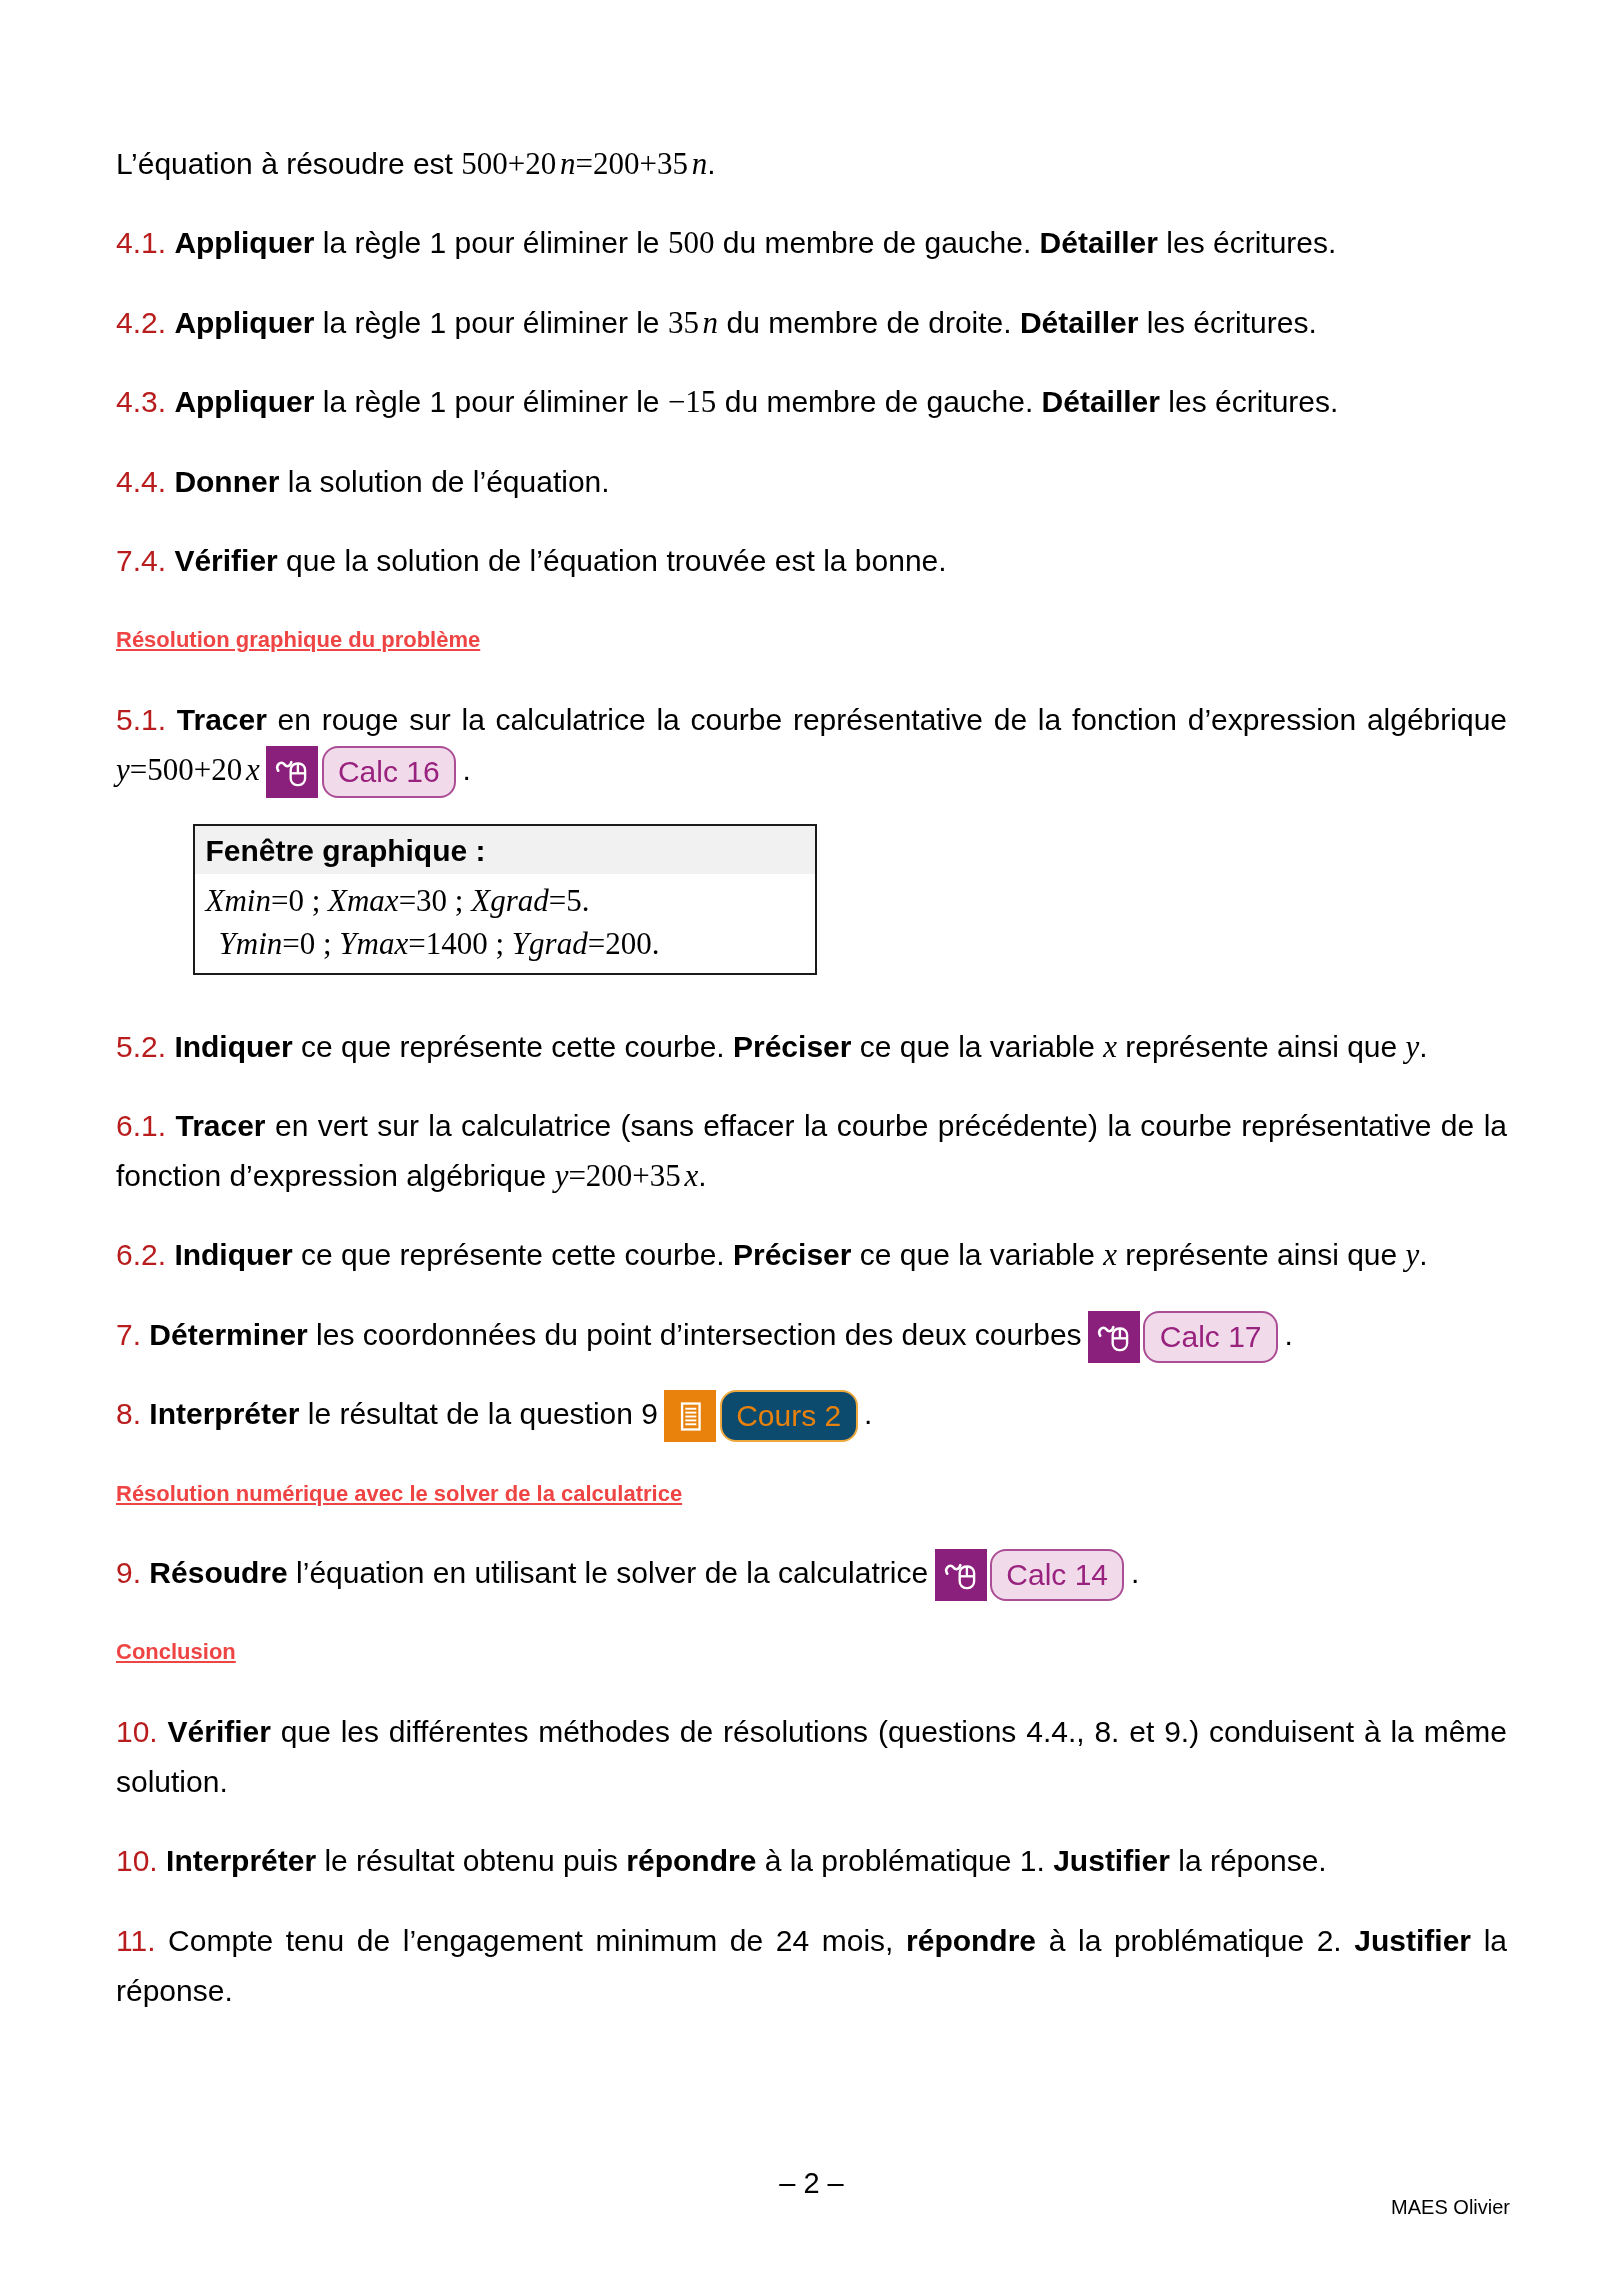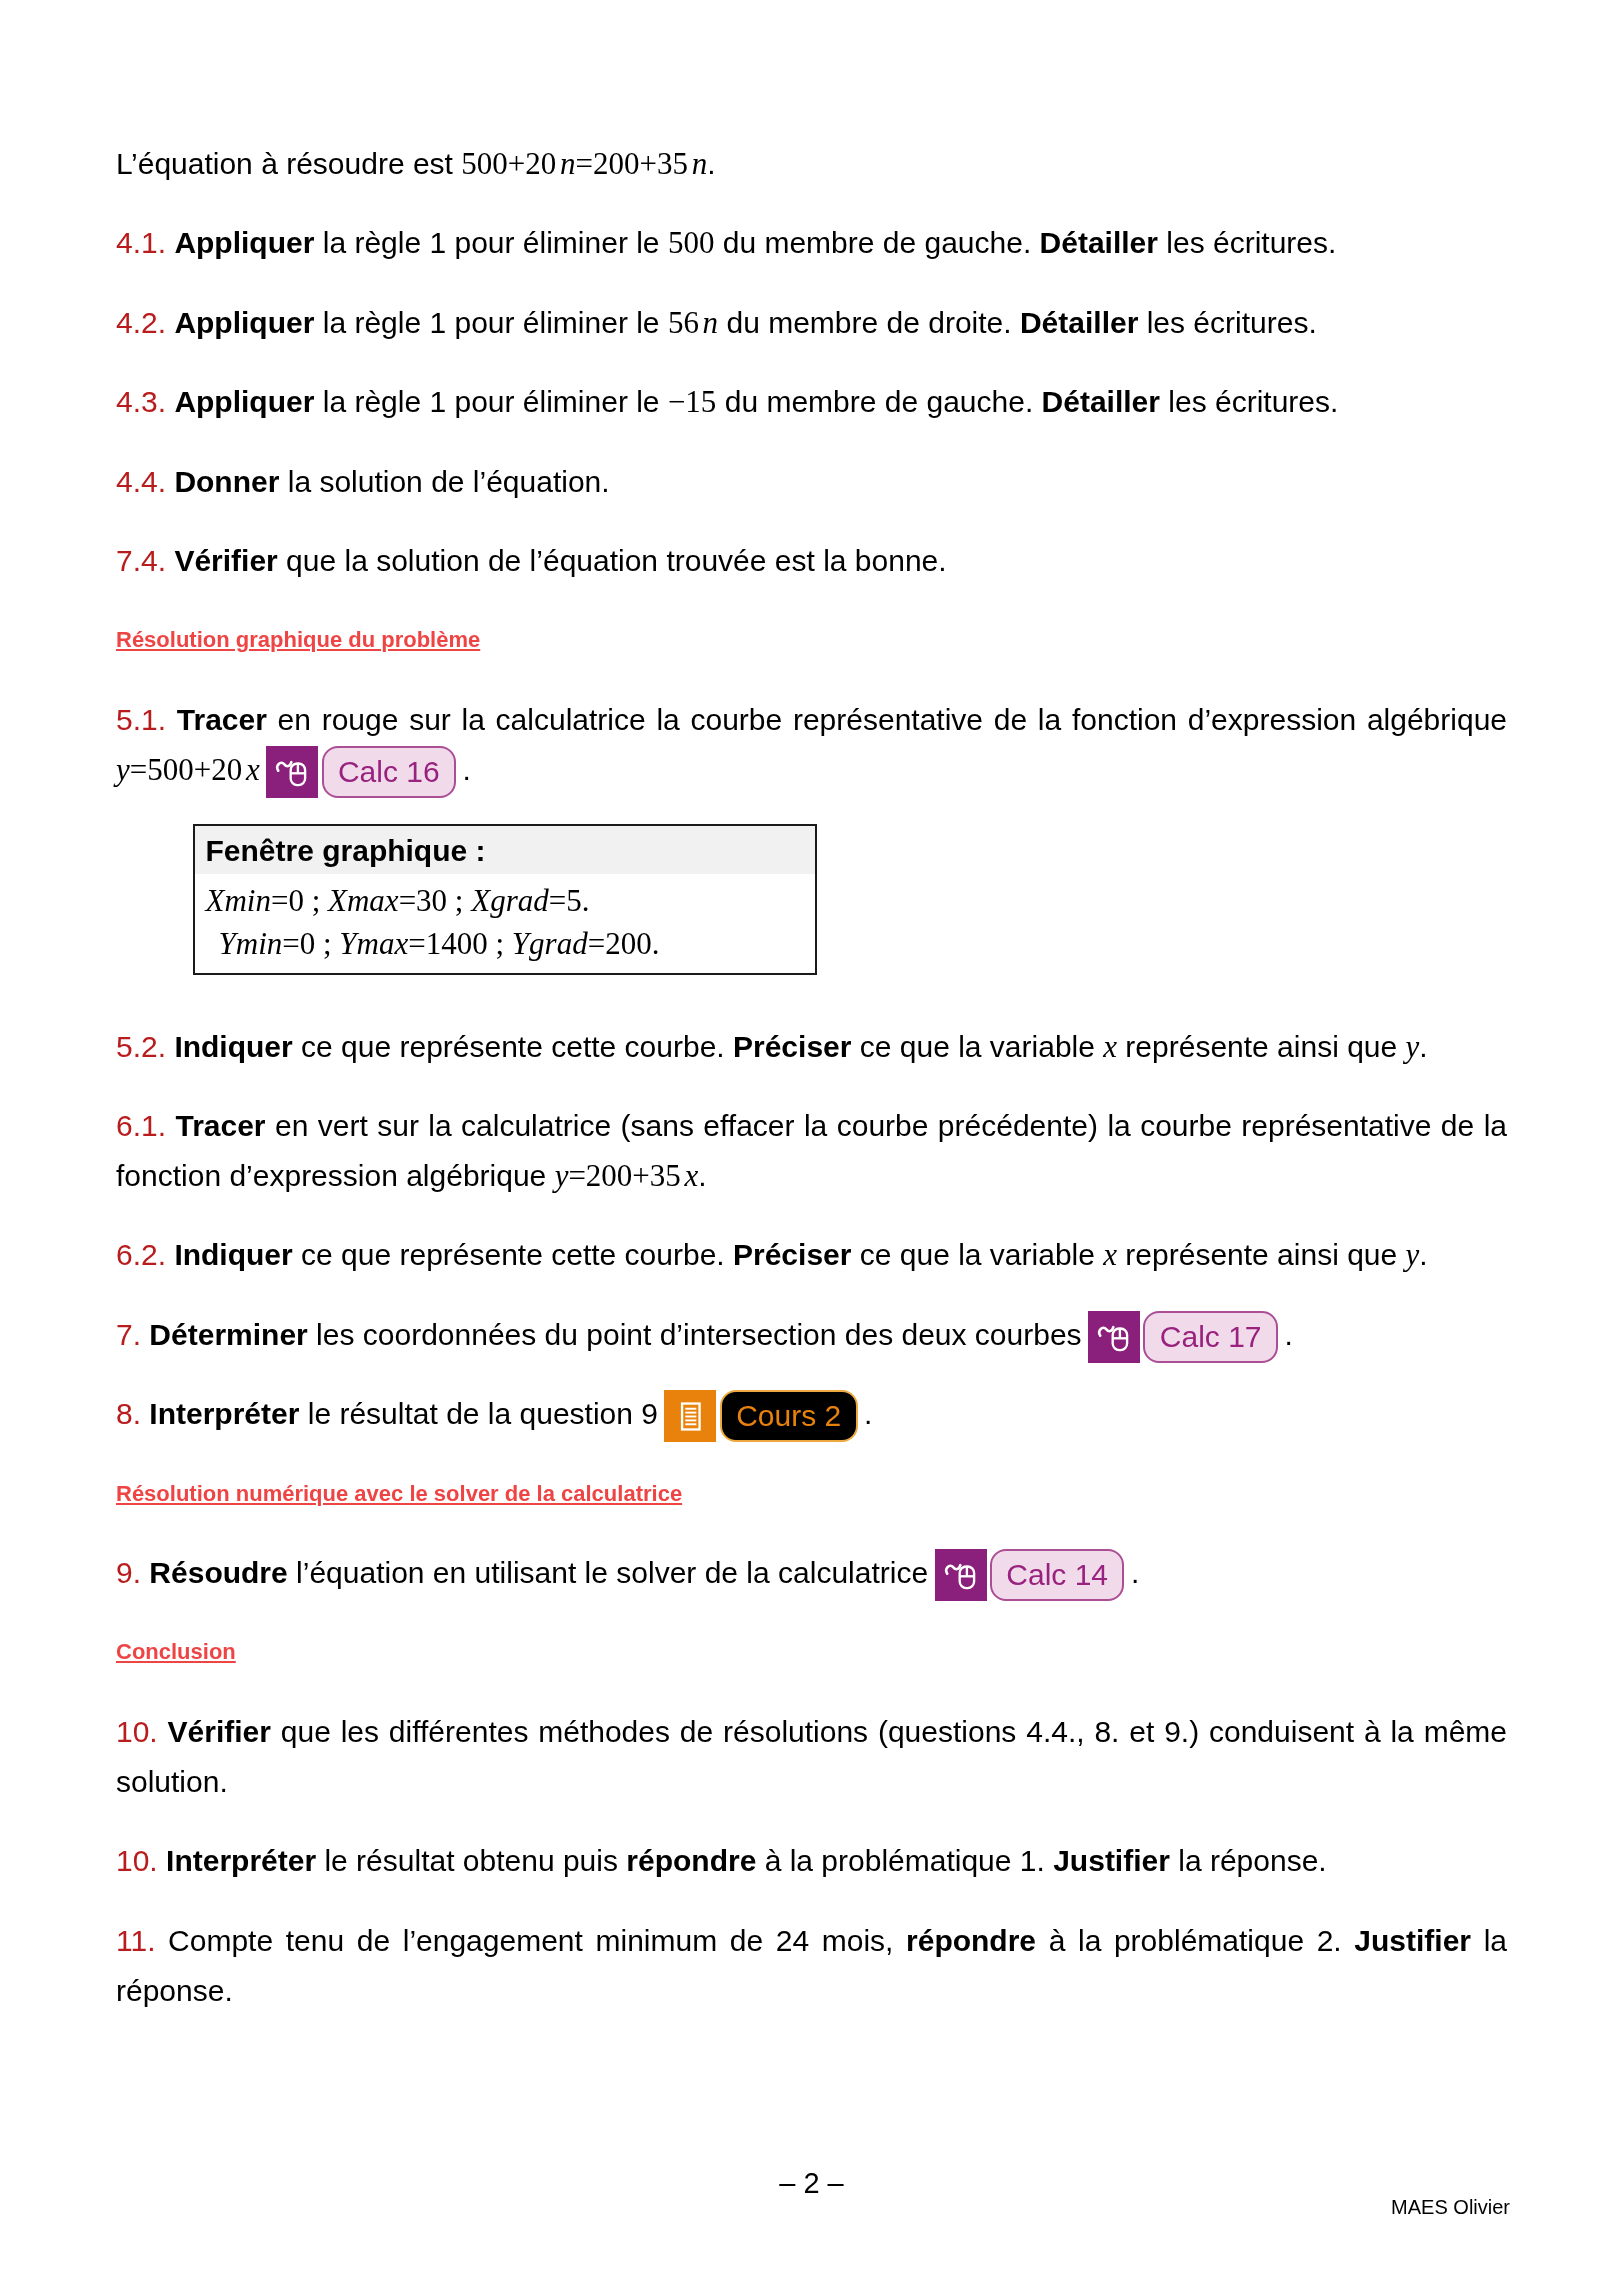--- a/index.html
+++ b/index.html
@@ -53,40 +53,40 @@
     width:52px; display:flex; align-items:center; justify-content:center;
     flex:0 0 auto;
   }
   .badge-label {
     display:flex; align-items:center; padding:0 14.4px; margin-left:3.3px;
     font-size:30px; white-space:nowrap;border-radius:16px;
   }
   .badge.calc .badge-icon  { background:#8B1F7C; }
   .badge.calc .badge-label { background:#F1DBEA; border:2px solid #AC4E95; color:#99227F; }
   .badge.cours .badge-icon  { background:#E8820C; }
-  .badge.cours .badge-label { background:#000000; border:2px solid #EDA93F; color:#E8820C; }
+  .badge.cours .badge-label { background:#0c4a6e; border:2px solid #EDA93F; color:#E8820C; }
 
   .footer-page {
     position:absolute; top:2167px; left:0; width:100%;
     text-align:center; font-size:29px;
   }
   .footer-author {
     position:absolute; top:2196px; right:113px; font-size:20px;
   }
 </style>
 </head>
 <body>
 
 <div class="content">
 
   <p class="para"><span>L’équation à résoudre est </span><span class="mn">500+20</span><span class="mv gap">n</span><span class="mn">=200+35</span><span class="mv gap">n</span><span>.</span></p>
 
   <p class="para"><span class="qnum">4.1. </span><b class="bld">Appliquer</b><span> la règle 1 pour éliminer le </span><span class="mn">500</span><span> du membre de gauche. </span><b class="bld">Détailler</b><span> les écritures.</span></p>
 
-  <p class="para"><span class="qnum">4.2. </span><b class="bld">Appliquer</b><span> la règle 1 pour éliminer le </span><span class="mn">56</span><span class="mv gap">n</span><span> du membre de droite. </span><b class="bld">Détailler</b><span> les écritures.</span></p>
+  <p class="para"><span class="qnum">4.2. </span><b class="bld">Appliquer</b><span> la règle 1 pour éliminer le </span><span class="mn">35</span><span class="mv gap">n</span><span> du membre de droite. </span><b class="bld">Détailler</b><span> les écritures.</span></p>
 
   <p class="para"><span class="qnum">4.3. </span><b class="bld">Appliquer</b><span> la règle 1 pour éliminer le </span><span class="mn">−15</span><span> du membre de gauche. </span><b class="bld">Détailler</b><span> les écritures.</span></p>
 
   <p class="para"><span class="qnum">4.4. </span><b class="bld">Donner</b><span> la solution de l’équation.</span></p>
 
   <p class="para"><span class="qnum">7.4. </span><b class="bld">Vérifier</b><span> que la solution de l’équation trouvée est la bonne.</span></p>
 
   <h2 class="sec">Résolution graphique du problème</h2>
 
   <p class="para"><span class="qnum">5.1. </span><b class="bld">Tracer</b><span> en rouge sur la calculatrice la courbe représentative de la fonction d’expression algébrique </span><span class="mv">y</span><span class="mn">=500+20</span><span class="mv gap">x</span><span class="badge calc">

